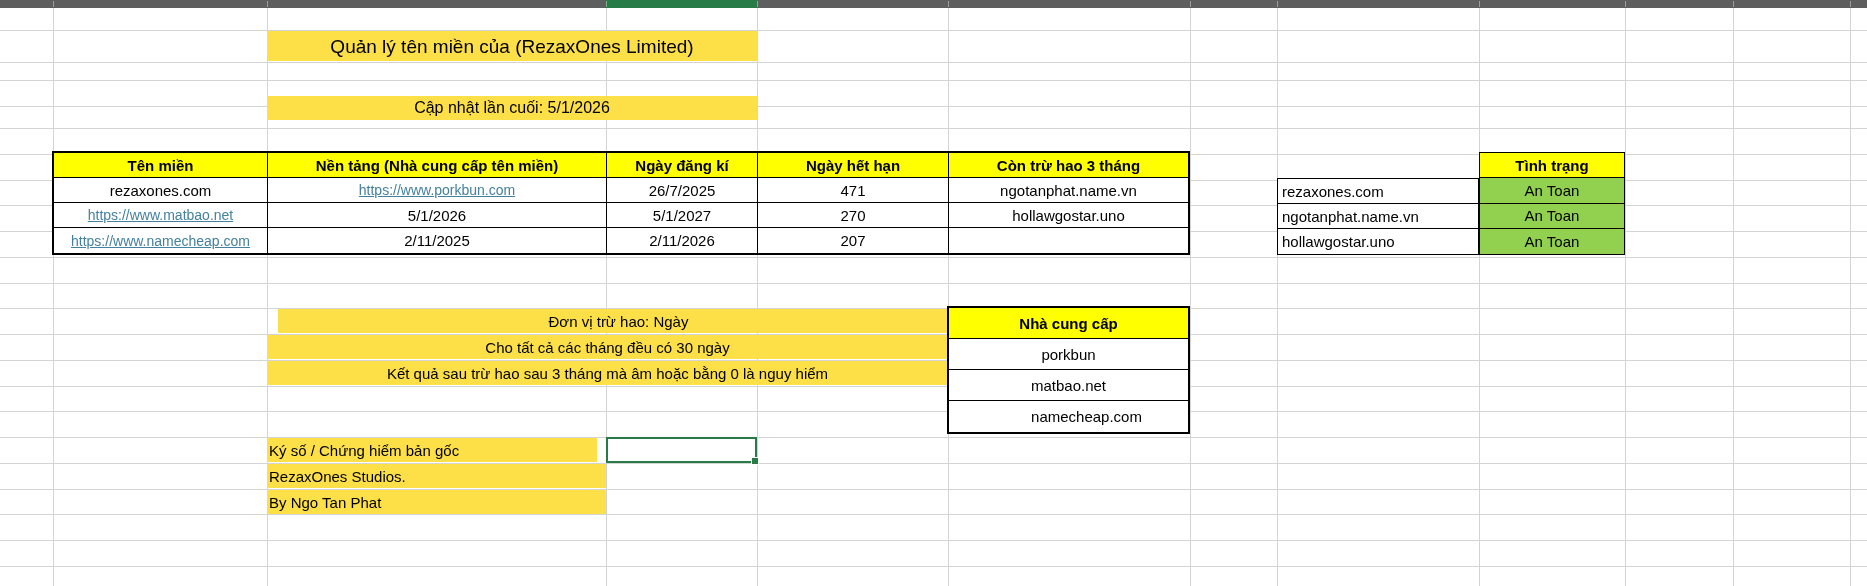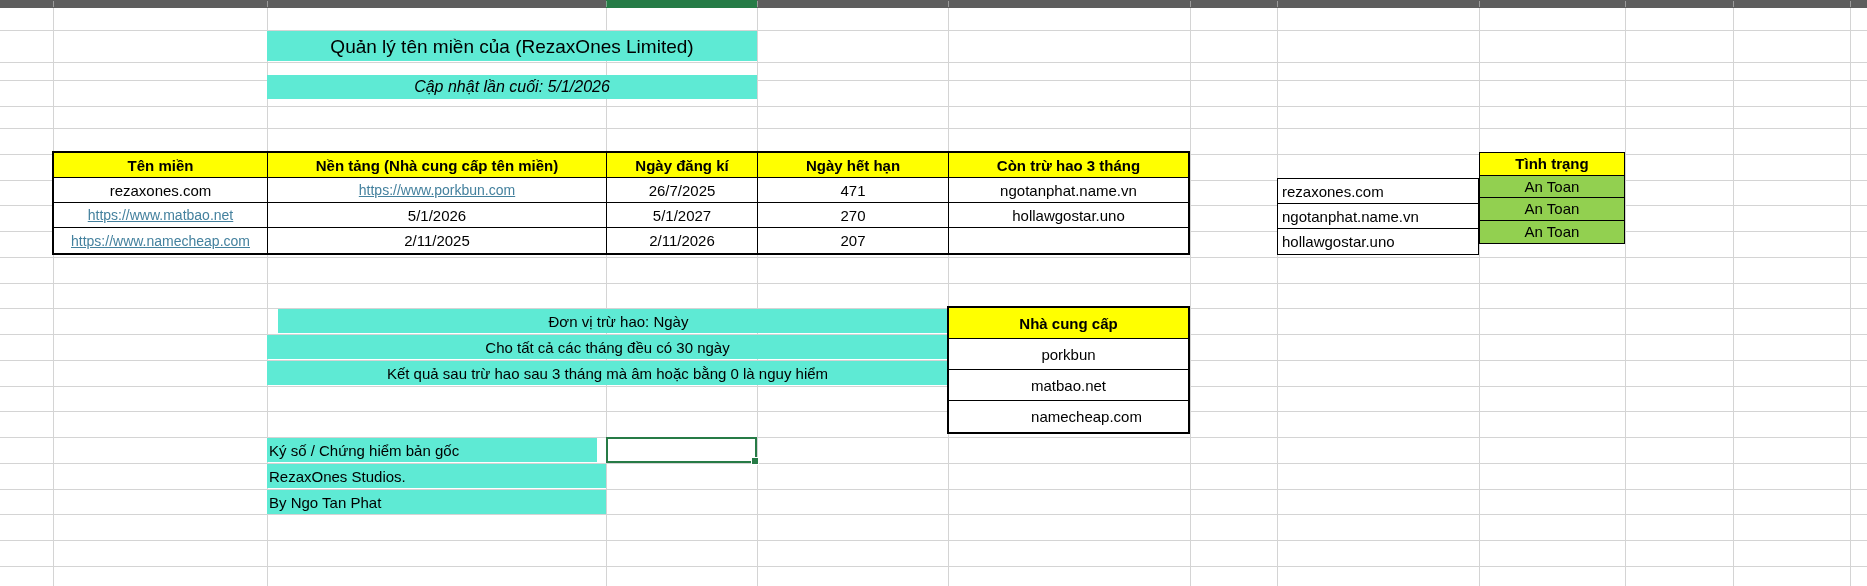--- a/index.html
+++ b/index.html
@@ -8,44 +8,44 @@
     font-family:"Liberation Sans","DejaVu Sans",sans-serif;color:#000;overflow:hidden;
   }
   
   .vline{position:absolute;top:8px;bottom:0;width:1px;background:var(--gridline,#d4d4d4);z-index:1;}
   .hline{position:absolute;left:0;right:0;height:1px;background:var(--gridline,#d4d4d4);z-index:1;}
   
   #colstrip{position:absolute;left:0;top:0;width:1867px;height:8px;background:var(--strip_gray,#5e5e5e);z-index:6;}
   #colstrip .tick{position:absolute;top:1px;bottom:1px;width:1px;background:rgba(255,255,255,.38);}
   #colhl{position:absolute;left:606px;top:0;width:151px;height:8px;background:var(--selection_green,#267b46);}
   
-  .mrow{position:absolute;background:#5eead4;z-index:2;display:flex;align-items:center;justify-content:center;font-size:15px;line-height:1;}
+  .mrow{position:absolute;background:#fde047;z-index:2;display:flex;align-items:center;justify-content:center;font-size:15px;line-height:1;}
   .mrow.left{justify-content:flex-start;padding-left:2px;box-sizing:border-box;}
   #title-cell{left:267px;top:31px;width:490px;height:30px;font-size:19px;}
-  #updated-cell{left:267px;top:75px;width:490px;height:24px;font-size:16px;font-style:italic;}
+  #updated-cell{left:267px;top:96px;width:490px;height:24px;font-size:16px;}
   #note1{left:278px;top:309px;width:681px;height:24px;}
   #note2{left:267px;top:335px;width:681px;height:24px;}
   #note3{left:267px;top:361px;width:681px;height:24px;}
   #sig1{left:267px;top:438px;width:330px;height:24px;}
   #sig2{left:267px;top:464px;width:339px;height:24px;}
   #sig3{left:267px;top:490px;width:339px;height:24px;}
   
   .tbl{position:absolute;background:#fff;box-sizing:border-box;display:grid;z-index:3;margin-top:24px;}
   .tbl>div{display:flex;align-items:center;justify-content:center;font-size:15px;line-height:1;
            border-right:1px solid #000;border-bottom:1px solid #000;overflow:hidden;white-space:nowrap;}
   .hdr{background:var(--header_yellow,#ffff00);font-weight:700;}
   #dtable{left:52px;top:127px;width:1138px;height:104px;border:2px solid #000;
           grid-template-columns:214px 339px 151px 191px auto;grid-template-rows:repeat(4,1fr);}
   #dtable>div:nth-child(5n){border-right:none;}
   #dtable>div:nth-child(n+16){border-bottom:none;}
   a.weblink{color:var(--link_teal,#44819e);text-decoration:underline;font-size:14px;cursor:pointer;}
   #dlist{left:1277px;top:154px;width:202px;height:77px;border:1px solid #000;grid-template-rows:repeat(3,1fr);}
   #dlist>div{justify-content:flex-start;padding-left:4px;border-right:none;}
   #dlist>div:last-child{border-bottom:none;}
-  #stable{left:1479px;top:128px;width:146px;height:92px;border:1px solid #000;grid-template-rows:repeat(4,1fr);}
+  #stable{left:1479px;top:128px;width:146px;height:103px;border:1px solid #000;grid-template-rows:repeat(4,1fr);}
   #stable>div{border-right:none;}
   #stable>div:last-child{border-bottom:none;}
   .safe{background:var(--status_green,#92d050);}
   #ptable{left:947px;top:282px;width:243px;height:128px;border:2px solid #000;grid-template-rows:repeat(4,1fr);}
   #ptable>div{border-right:none;}
   #ptable>div:last-child{border-bottom:none;padding-left:36px;}
   
   #selcell{position:absolute;left:606px;top:437px;width:151px;height:26px;box-sizing:border-box;
            border:2px solid var(--selection_green,#267b46);background:transparent;z-index:5;}
   #fillhandle{position:absolute;right:-4px;bottom:-4px;width:6px;height:6px;

